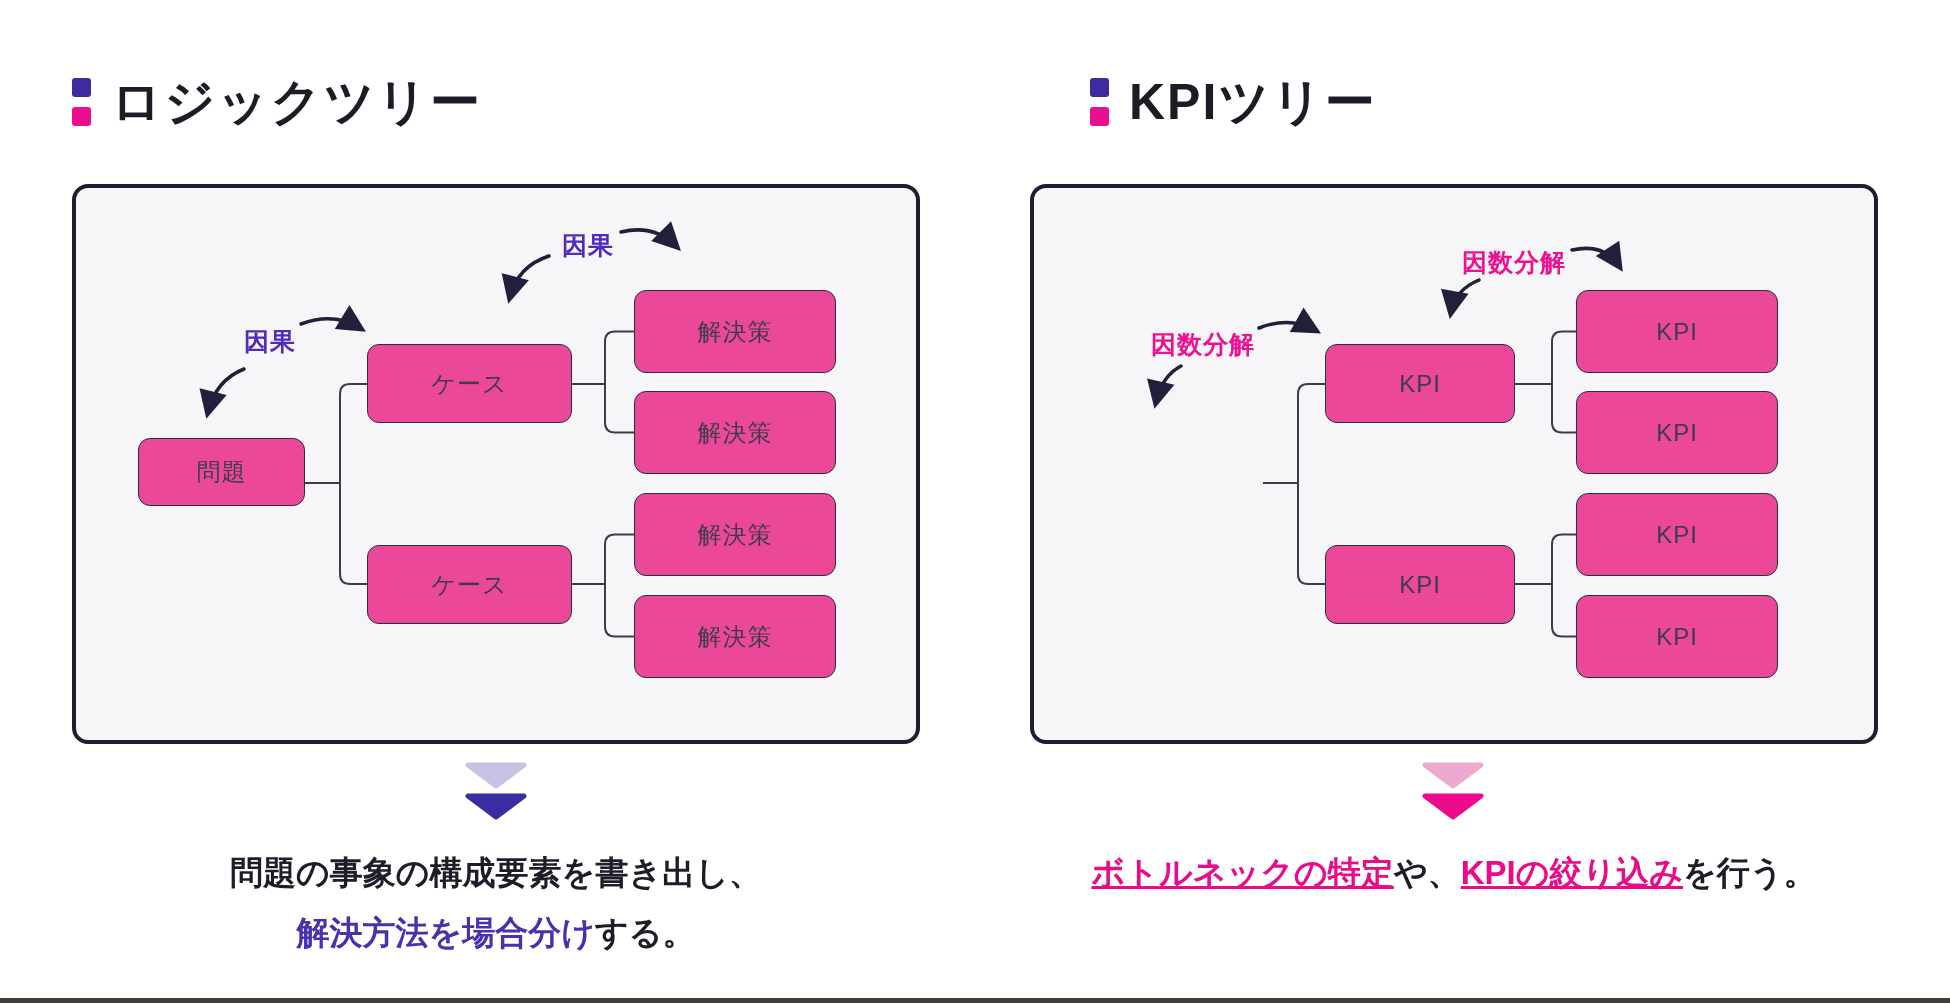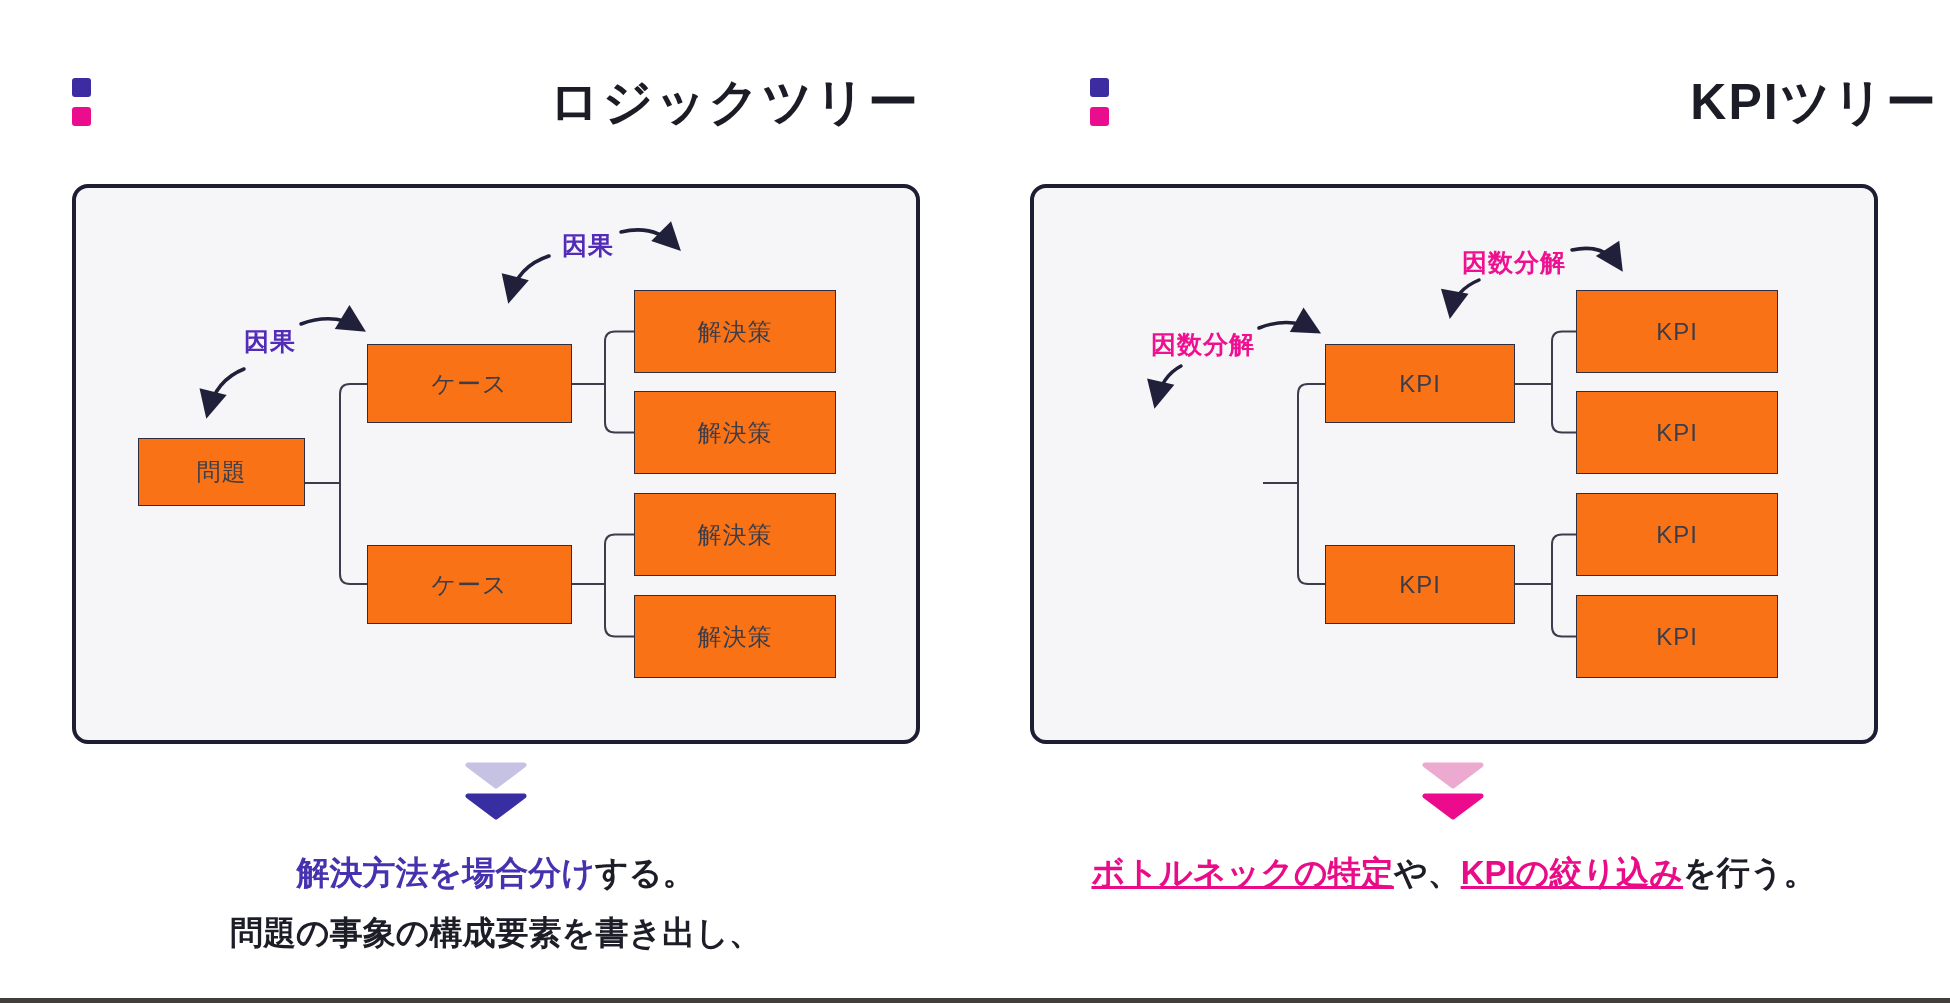--- a/index.html
+++ b/index.html
@@ -1,38 +1,38 @@
 <!DOCTYPE html>
 <html><head>
 <meta charset="utf-8">
 <style>
   html,body{margin:0;padding:0;}
   body{
     width:1950px;height:1003px;position:relative;background:#ffffff;overflow:hidden;
     font-family:"Liberation Sans","DejaVu Sans",sans-serif;
   }
   
-  .title-row{position:absolute;top:68px;height:68px;display:flex;align-items:center;justify-content:space-between;gap:20px;}
+  .title-row{position:absolute;top:68px;height:68px;display:flex;align-items:center;justify-content:flex-start;gap:20px;}
   .title-row.left{left:72px;width:848px;}
   .title-row.right{left:1090px;width:848px;}
   .bullet{display:flex;flex-direction:column;gap:10px;}
   .bullet i{display:block;width:19px;height:19px;border-radius:3px;}
   .bullet .sq-purple{background:#3d2ba2;}
   .bullet .sq-pink{background:#ea0e8e;}
   .title-text{font-size:50px;font-weight:800;color:#1c1c26;letter-spacing:2px;white-space:nowrap;}
   
   .panel{
     position:absolute;top:184px;width:848px;height:560px;box-sizing:border-box;
     background:#f6f6f8;border:4px solid #1d1d33;border-radius:16px;
   }
   .panel.left{left:72px;}
   .panel.right{left:1030px;}
   .panel svg.wires{position:absolute;left:0;top:0;width:848px;height:560px;}
   .node{
-    position:absolute;box-sizing:border-box;background:#f97316;border:1.6px solid #2e2e40;border-radius:0;
+    position:absolute;box-sizing:border-box;background:#ec4899;border:1.6px solid #2e2e40;border-radius:12px;
     display:flex;align-items:center;justify-content:center;
     font-size:24px;color:#3d3d49;letter-spacing:1px;
   }
   
   .n-root{left:62px;top:250px;width:167px;height:68px;}
   .n-mid1{left:291px;top:156px;width:205px;height:79px;}
   .n-mid2{left:291px;top:357px;width:205px;height:79px;}
   .panel.right .n-mid1,.panel.right .n-mid2{width:190px;}
   .n-leaf1{left:558px;top:102px;width:202px;height:83px;}
   .n-leaf2{left:558px;top:203px;width:202px;height:83px;}
@@ -181,21 +181,21 @@
 <svg class="chevron left" width="70" height="62">
   <polygon points="7,5 63,5 35,26" fill="#c6c2e3" stroke="#c6c2e3" stroke-width="5" stroke-linejoin="round"></polygon>
   <polygon points="7,36 63,36 35,57" fill="#382da1" stroke="#382da1" stroke-width="5" stroke-linejoin="round"></polygon>
 </svg>
 <svg class="chevron right" width="70" height="62">
   <polygon points="7,5 63,5 35,26" fill="#edaad0" stroke="#edaad0" stroke-width="5" stroke-linejoin="round"></polygon>
   <polygon points="7,36 63,36 35,57" fill="#ec0b8c" stroke="#ec0b8c" stroke-width="5" stroke-linejoin="round"></polygon>
 </svg>
 
 <div class="desc left">
+  <div><span>問題の事象の構成要素を書き出し、</span></div>
   <div><span class="hl-purple">解決方法を場合分け</span><span>する。</span></div>
-  <div><span>問題の事象の構成要素を書き出し、</span></div>
 </div>
 
 <div class="desc right">
   <div><span class="hl-pink">ボトルネックの特定</span><span>や、</span><span class="hl-pink">KPIの絞り込み</span><span>を行う。</span></div>
 </div>
 
 <div class="bottom-bar"></div>
 
 </body></html>

